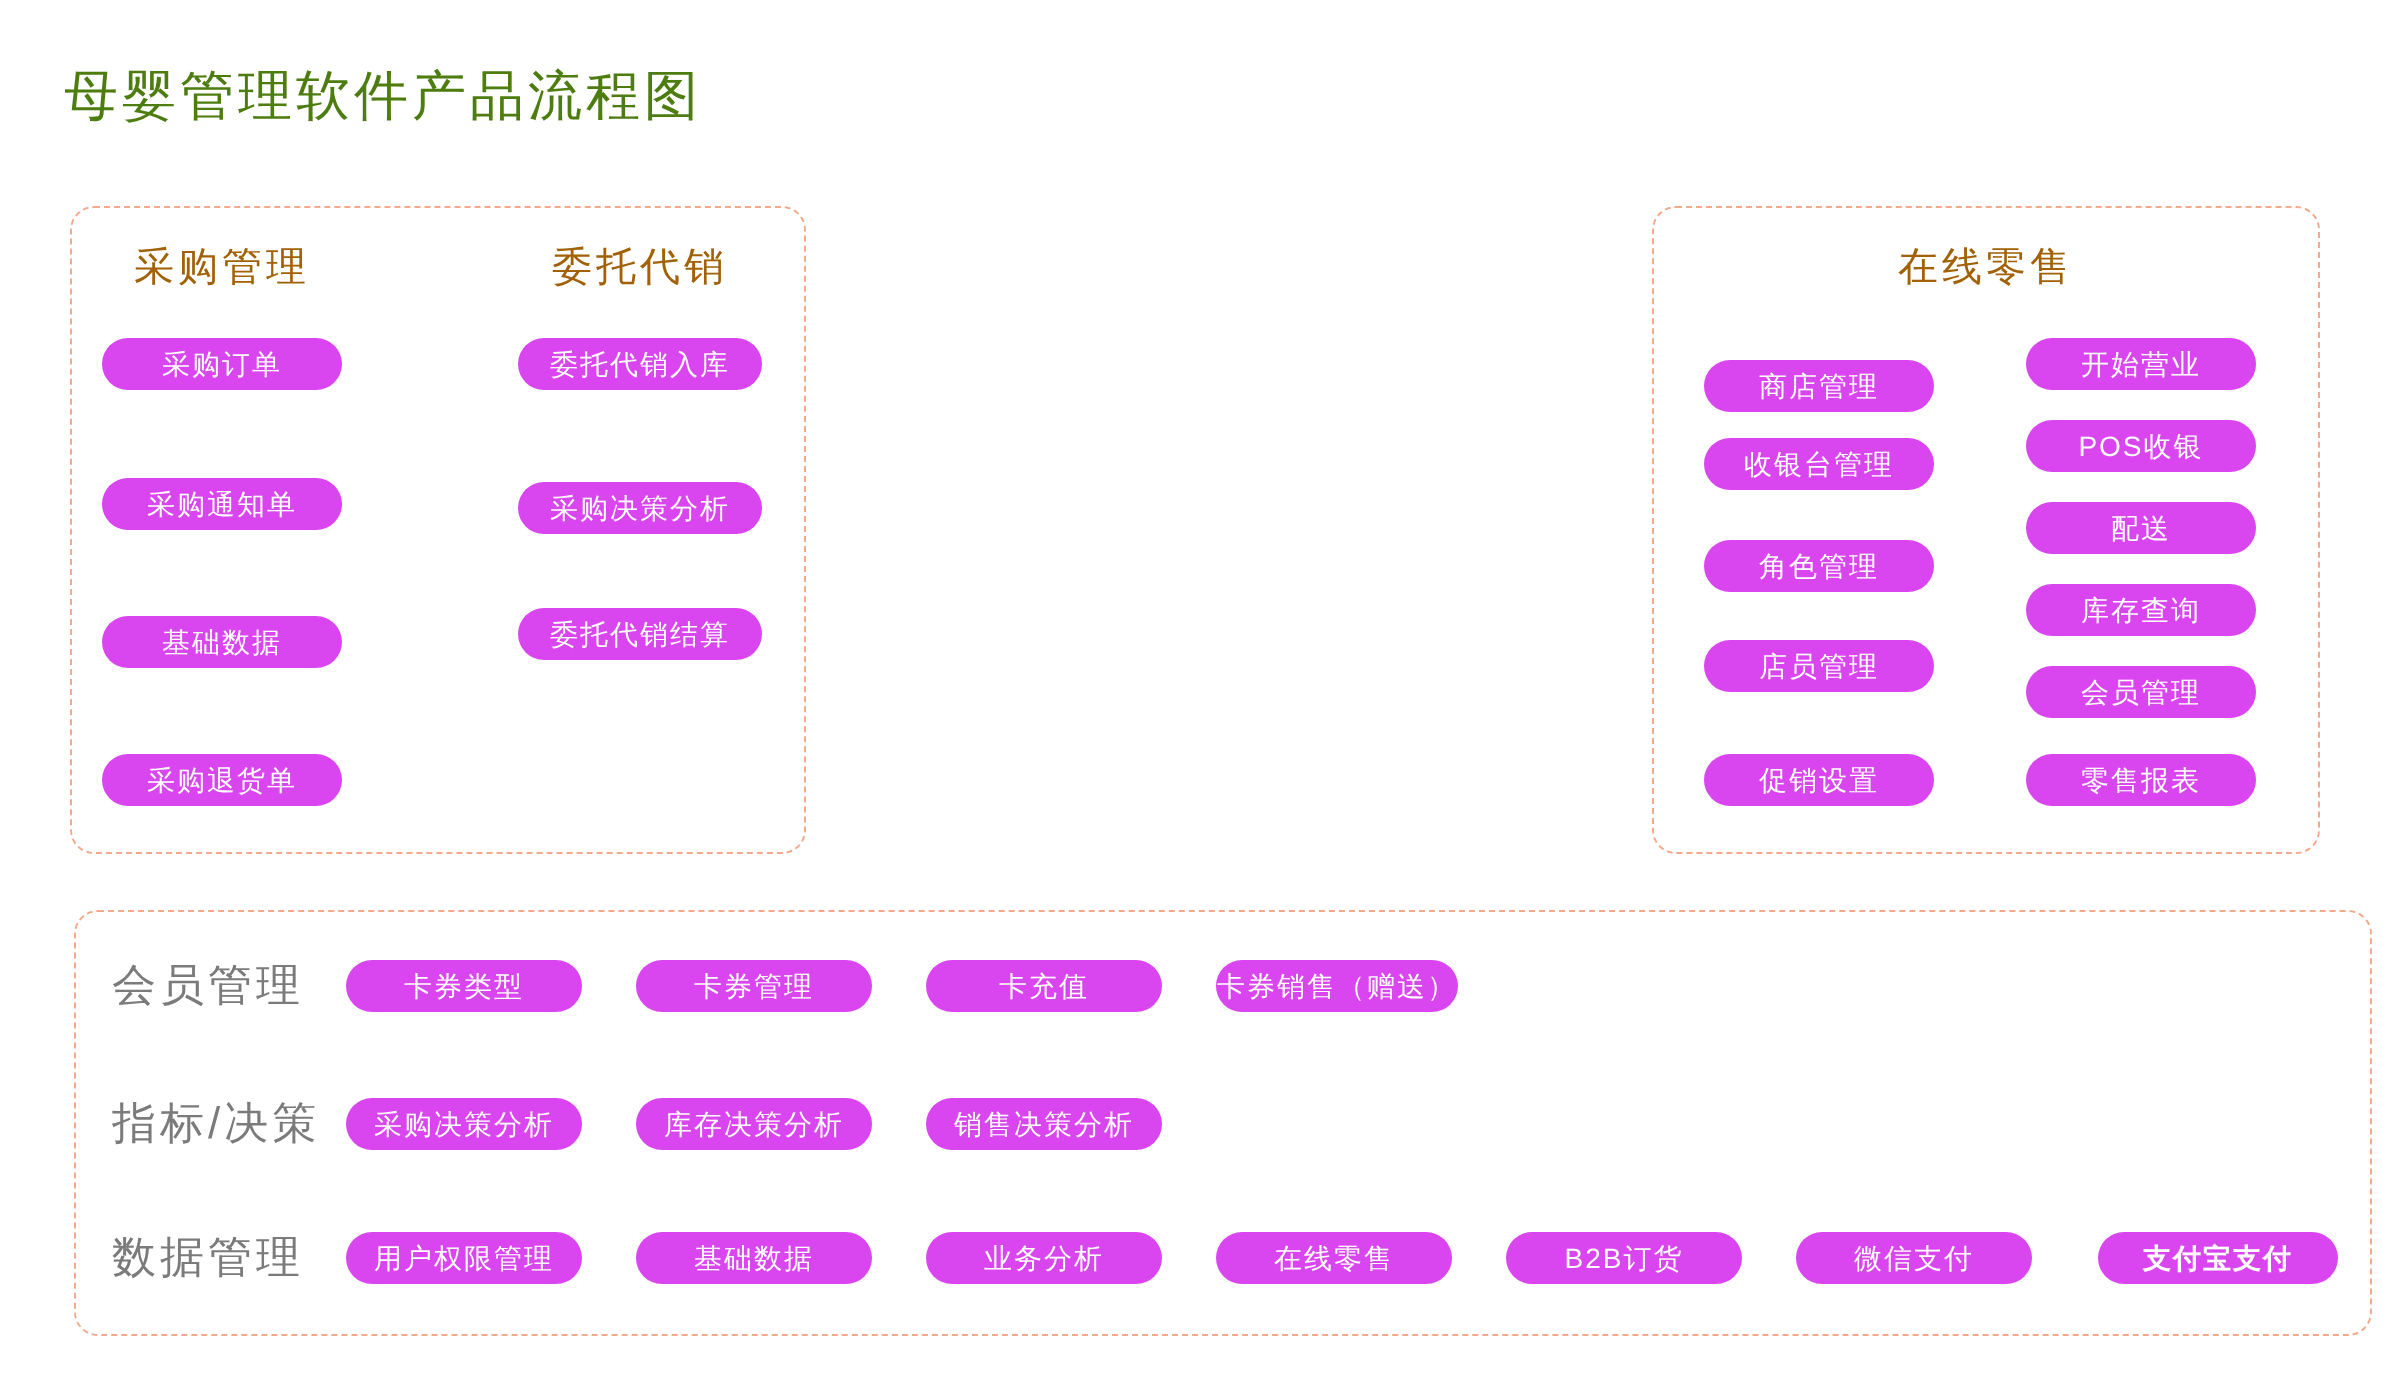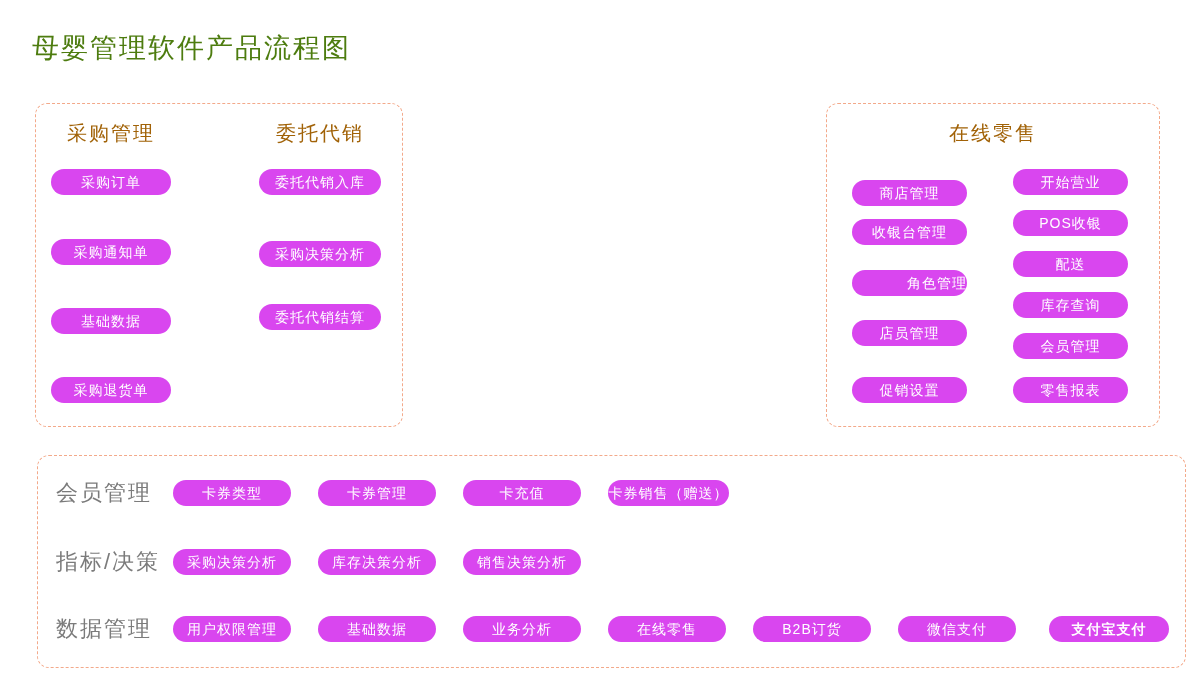--- a/index.html
+++ b/index.html
@@ -56,21 +56,21 @@
     <div class="pill" style="left:223px; top:137px; width:122px;">采购决策分析</div>
     <div class="pill" style="left:223px; top:200px; width:122px;">委托代销结算</div>
   </div>
 
 
   <div class="panel" style="left:826px; top:103px; width:332px; height:322px;">
     <div class="hdr full">在线零售</div>
 
     <div class="pill" style="left:25px; top:65px; width:115px;margin-top:11px;">商店管理</div>
     <div class="pill" style="left:25px; top:115px; width:115px;">收银台管理</div>
-    <div class="pill" style="left:25px; top:166px; width:115px;text-align:right;">角色管理</div>
+    <div class="pill" style="left:25px; top:166px; width:115px;">角色管理</div>
     <div class="pill" style="left:25px; top:216px; width:115px;">店员管理</div>
     <div class="pill" style="left:25px; top:273px; width:115px;">促销设置</div>
 
     <div class="pill" style="left:186px; top:65px; width:115px;">开始营业</div>
     <div class="pill" style="left:186px; top:106px; width:115px;">POS收银</div>
     <div class="pill" style="left:186px; top:147px; width:115px;">配送</div>
     <div class="pill" style="left:186px; top:188px; width:115px;">库存查询</div>
     <div class="pill" style="left:186px; top:229px; width:115px;">会员管理</div>
     <div class="pill" style="left:186px; top:273px; width:115px;">零售报表</div>
   </div>

